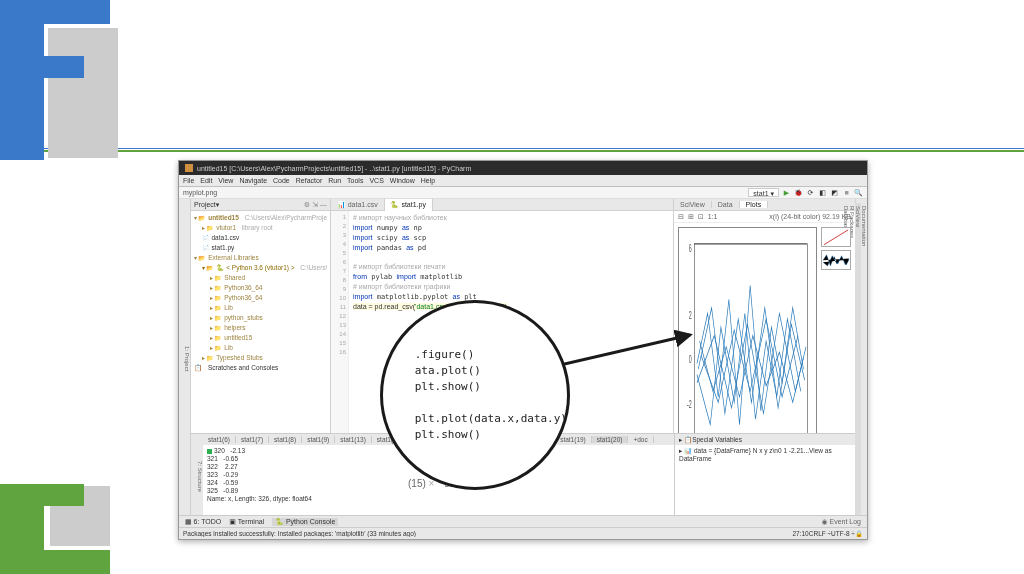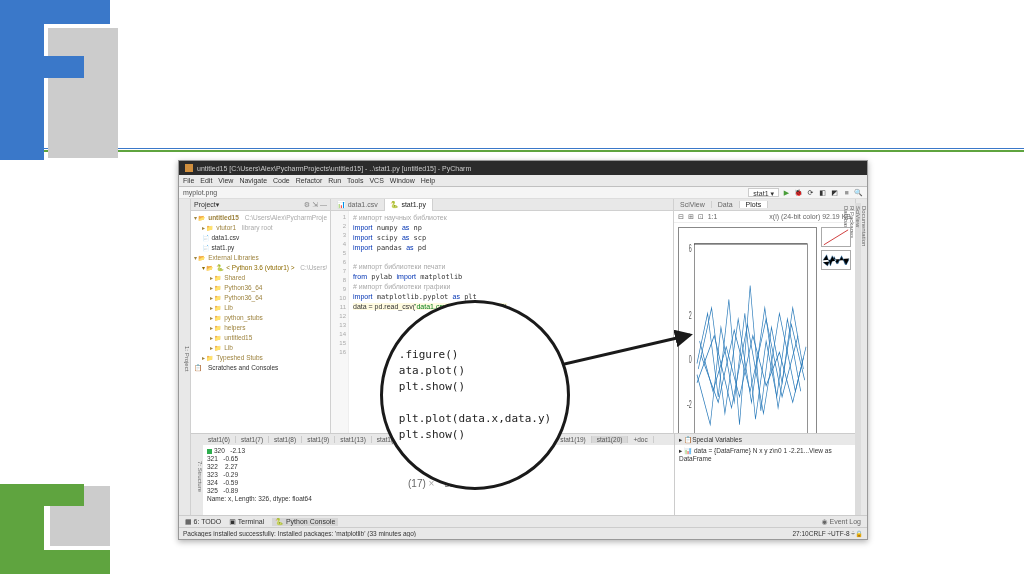--- a/index.html
+++ b/index.html
@@ -93,21 +93,21 @@
 .bt-right { width: 180px; display: flex; flex-direction: column; }
 .bt-right .hdr { height: 11px; background: #e8e8e8; padding: 0 4px; display: flex; align-items: center; font-size: 6.5px; }
 .bt-right .vars { flex: 1; padding: 2px 4px; font-size: 6.5px; color: #333; }
 
 .bottom-statusrow { position: absolute; left: 0; right: 0; bottom: 12px; height: 12px; background: #e8e8e8; border-top: 1px solid #ccc; display: flex; align-items: center; font-size: 7px; padding: 0 6px; gap: 8px; }
 .bottom-statusrow .right { margin-left: auto; display: flex; gap: 8px; color: #666; }
 
 .docs-tabs { position: absolute; left: 0; right: 0; bottom: 0; height: 12px; background: #e8e8e8; border-top: 1px solid #ccc; display: flex; align-items: center; font-size: 6.5px; padding: 0 4px; gap: 0; }
 
 
-.magnifier { position: absolute; z-index: 5; left: 380px; top: 300px; width: 190px; height: 190px; border: 3px solid #1a1a1a; border-radius: 50%; background: #fff; overflow: hidden; display: flex; align-items: center; justify-content: center; }
+.magnifier { position: absolute; z-index: 5; left: 380px; top: 300px; width: 190px; height: 190px; border: 3px solid #1a1a1a; border-radius: 50%; background: #fff; overflow: hidden; display: flex; align-items: center; justify-content: flex-end; }
 .magnifier .code { font-family: Consolas, monospace; font-size: 11px; line-height: 16px; color: #222; white-space: pre; }
 .mag-arrow { position: absolute; z-index: 4; left: 560px; top: 330px; width: 140px; height: 40px; }
 .mag-arrow svg { width: 100%; height: 100%; }
 
 .mag-tabs { position: absolute; z-index: 4; left: 408px; top: 478px; font-size: 10px; color: #666; display: flex; gap: 10px; }
 .mag-tabs .mt { color: #666; }
 .mag-tabs .mt::after { content: " ×"; color: #aaa; }
 .grn-sq { display:inline-block; width:5px; height:5px; background:#2eae4e; margin-right:2px; vertical-align:middle;}
 </style>
 </head>
@@ -370,15 +370,15 @@
 </div>
 <div class="magnifier">
   <div class="code">.figure()
 ata.plot()
 plt.show()
 
 plt.plot(data.x,data.y)
 plt.show()</div>
 </div>
 <div class="mag-tabs">
-  <span class="mt">(17)</span>
+  <span class="mt">(15)</span>
   <span class="mt">stat1(13)</span>
 </div>
 
 </body></html>

